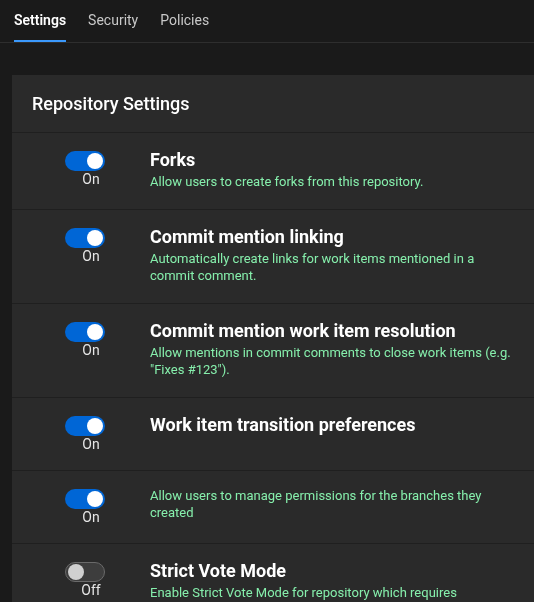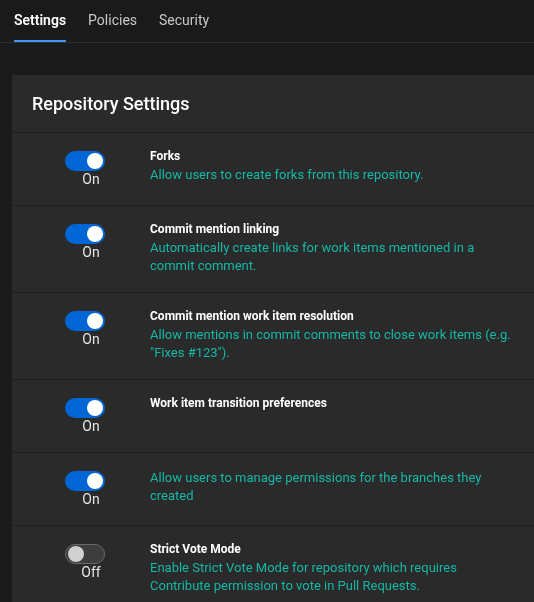--- a/index.html
+++ b/index.html
@@ -79,38 +79,38 @@
   .toggle.off { background: #3d3d3d; border: 1px solid #6a6a6a; }
   .toggle.off .knob { left: 2px; top: 1px; background: #d0d0d0; }
   .toggle-state {
     font-size: 14px;
     color: #e6e6e6;
   }
   .text-col {
     flex: 1;
   }
   .setting-title {
-    font-size: 12px;
+    font-size: 18px;
     font-weight: 700;
     color: #ffffff;
     margin-bottom: 3px;
   }
   .setting-desc {
     font-size: 13px;
     line-height: 1.35;
-    color: #14b8a6;
+    color: #86efac;
   }
 </style>
 </head>
 <body>
 
 <div class="tabs">
   <div class="tab active">Settings</div>
+  <div class="tab">Security</div>
   <div class="tab">Policies</div>
-  <div class="tab">Security</div>
 </div>
 
 <div class="panel">
   <div class="panel-title">Repository Settings</div>
 
   <div class="setting-row">
     <div class="toggle-col">
       <div class="toggle on">
           <div class="knob"></div>
         </div>

